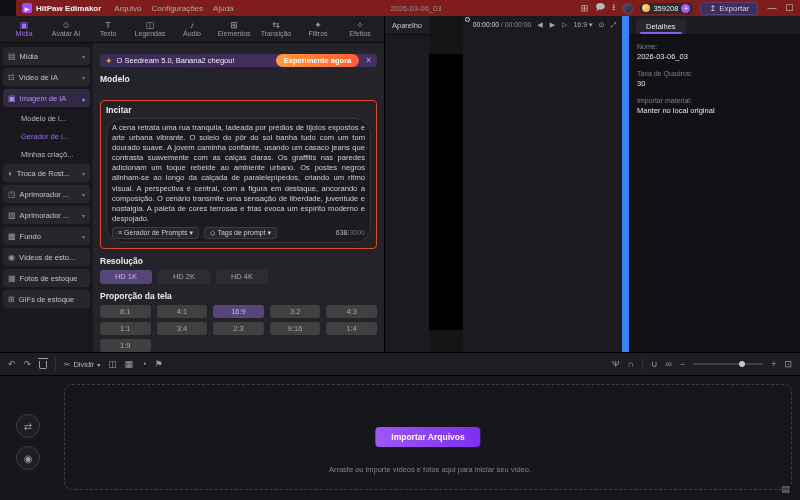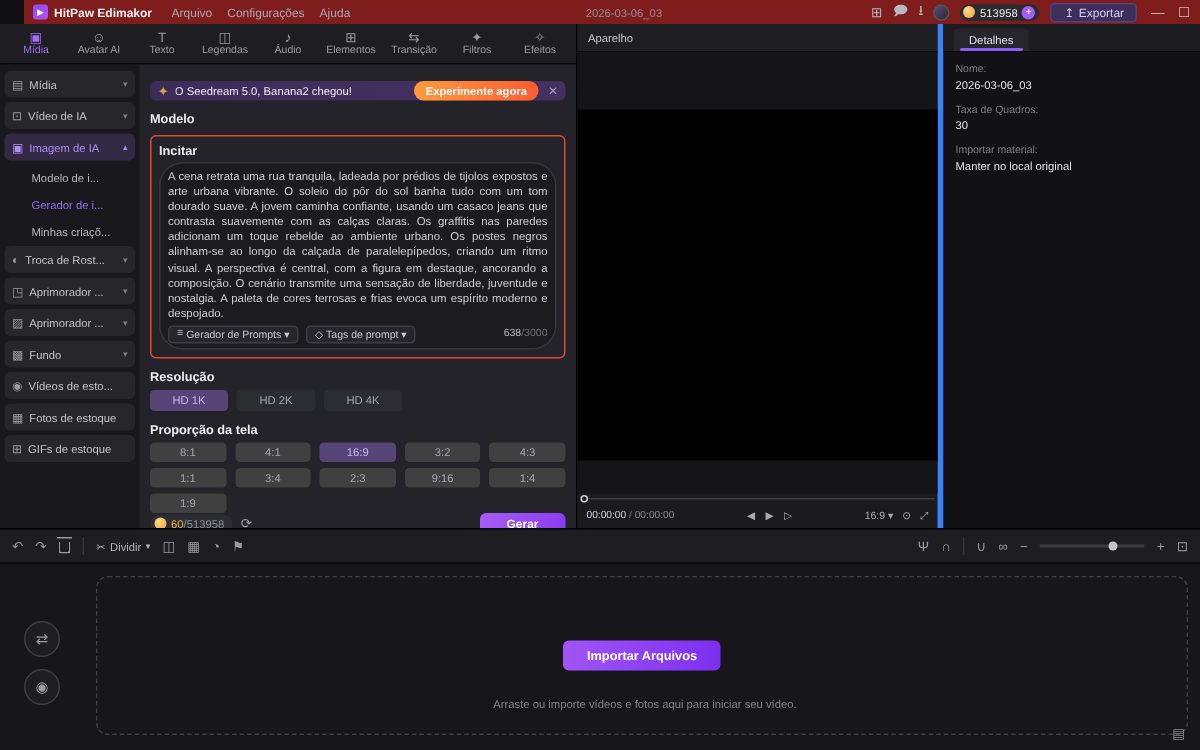--- a/index.html
+++ b/index.html
@@ -68,21 +68,21 @@
 
   .model-card { margin-top:4px; background:#2b2b32; border-radius:5px; padding:4px 6px; display:flex; align-items:center; gap:6px; }
   .thumb { width:24px; height:24px; border-radius:4px; background:linear-gradient(135deg,#ffd36a 0%,#ff9742 55%,#e06a2c 100%); flex-shrink:0; }
   .mc-text { flex:1; min-width:0; }
   .mc-titlerow { display:flex; align-items:center; gap:4px; }
   .mc-title { font-size:8px; font-weight:bold; color:#f2f2f6; white-space:nowrap; }
   .new-badge { background:#d44fc4; color:#fff; font-size:5.5px; font-weight:bold; border-radius:2px; padding:0.5px 2px; }
   .mc-sub { font-size:7px; color:#8f8f99; white-space:nowrap; overflow:hidden; margin-top:1px; }
   .mc-arrow { font-size:7px; color:#9a9aa3; }
 
-  .promptwrap { margin-top:6px; border:1px solid #e04a2e; border-radius:4px; padding:4px 5px 5px 5px; }
+  .promptwrap { margin-top:16px; border:1px solid #e04a2e; border-radius:4px; padding:4px 5px 5px 5px; }
   .promptbox { margin-top:3px; background:#1b1b20; border:1px solid #36363d; border-radius:16px; padding:4px 5px 3px 5px; }
   .prompt-text { font-size:7.6px; line-height:10.1px; color:#cfcfd7; text-align:justify; }
   .prompt-tools { display:flex; align-items:center; margin-top:3px; gap:5px; }
   .ptool { display:flex; align-items:center; gap:2px; background:#26262c; border:1px solid #3c3c44;
     border-radius:3px; padding:1px 5px; font-size:7px; color:#c9c9d1; white-space:nowrap; }
   .pcount { margin-left:auto; font-size:7px; color:#6f6f79; }
   .pcount b { color:#b9b9c2; font-weight:normal; }
 
   .res-row { display:flex; gap:6px; margin-top:4px; }
   .chip { width:52px; height:14px; border-radius:3px; background:#2c2c33; color:#a6a6af; font-size:7.5px;
@@ -96,21 +96,21 @@
 
   .gen-footer { margin-top:auto; display:flex; align-items:center; gap:5px; }
   .credit-pill { display:flex; align-items:center; gap:3px; background:#2c2c33; border-radius:9px; padding:2px 6px 2px 3px; }
   .credit-txt { font-size:7.5px; color:#8f8f99; }
   .credit-txt b { color:#f0b54a; font-weight:normal; }
   .refresh { font-size:9px; color:#9a9aa3; }
   .gerar-btn { margin-left:auto; background:linear-gradient(90deg,#a65cf7,#8a3df0); color:#fff; font-weight:bold;
     font-size:8px; border-radius:4px; padding:3px 18px; }
 
   
-  .prevcol { width:244px; background:#1a1a1f; display:flex; flex-direction:column; border-right:4px solid #3b82f6; }
+  .prevcol { width:244px; background:#1a1a1f; display:flex; flex-direction:row; border-right:7px solid #3b82f6; }
   .prev-header { height:19px; display:flex; align-items:center; padding:0 7px; font-size:7.5px; color:#c9c9d1;
     background:#1e1e23; border-bottom:1px solid #0c0c0f; }
   .video-area { flex:1; position:relative; background:#151518; }
   .video-black { position:absolute; left:0; right:0; top:38px; bottom:22px; background:#000; }
   .scrubber { height:6px; position:relative; display:flex; align-items:center; padding:0 2px; }
   .scrub-line { height:1px; background:#3c3c44; flex:1; }
   .scrub-knob { position:absolute; left:2px; top:1px; width:5px; height:5px; border:1px solid #cfcfd6; border-radius:50%; background:#1a1a1f; }
   .prev-ctl { height:17px; display:flex; align-items:center; padding:0 6px; gap:6px; font-size:6.8px; color:#8d8d97; }
   .time-cur { color:#d8d8de; }
   .pc-icons { display:flex; gap:7px; margin-left:auto; margin-right:auto; font-size:7px; color:#a9a9b2; }
@@ -162,21 +162,21 @@
     <div class="menu-item">Configurações</div>
     <div class="menu-item">Ajuda</div>
     <div class="tb-center">2026-03-06_03</div>
     <div class="tb-right">
       <span class="tb-ico">⊞</span>
       <span class="tb-ico">🗩</span>
       <span class="tb-ico">⭳</span>
       <span class="avatar"></span>
       <span class="coin-pill">
         <span class="coin"></span>
-        <span class="coin-num">513958</span>
+        <span class="coin-num">359208</span>
         <span class="plus-badge">+</span>
       </span>
       <span class="export-btn">
         <span>↥</span>
         <span>Exportar</span>
       </span>
       <span class="win-ctl">—</span>
       <span class="win-ctl">☐</span>
       <span class="win-ctl">✕</span>
     </div>

